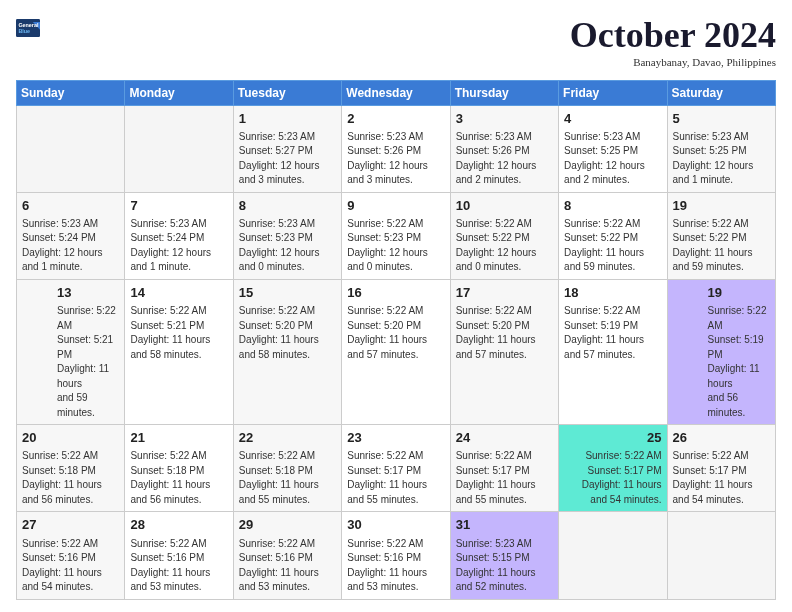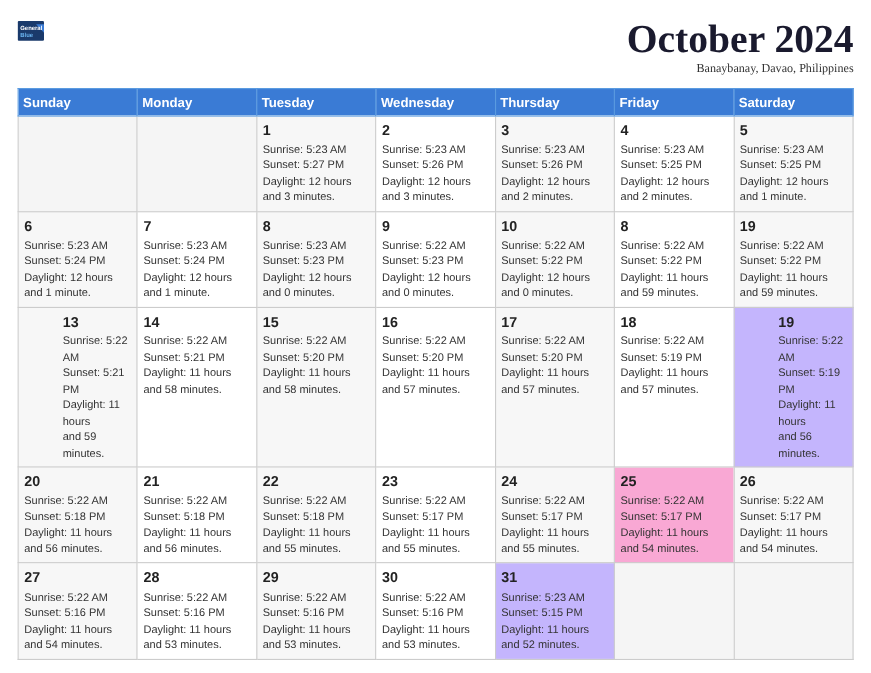--- a/index.html
+++ b/index.html
@@ -284,21 +284,21 @@
 Daylight: 11 hours
 and 55 minutes.</div>
         </td>
         <td style="background: rgb(247, 247, 247);">
           <span class="day-number">24</span>
           <div class="day-info" style="white-space: pre-line;">Sunrise: 5:22 AM
 Sunset: 5:17 PM
 Daylight: 11 hours
 and 55 minutes.</div>
         </td>
-        <td style="background: #f9a8d4;">
+        <td style="background: #5eead4; text-align: right;">
           <span class="day-number">25</span>
           <div class="day-info" style="white-space: pre-line;">Sunrise: 5:22 AM
 Sunset: 5:17 PM
 Daylight: 11 hours
 and 54 minutes.</div>
         </td>
         <td style="background: rgb(247, 247, 247);">
           <span class="day-number">26</span>
           <div class="day-info" style="white-space: pre-line;">Sunrise: 5:22 AM
 Sunset: 5:17 PM

